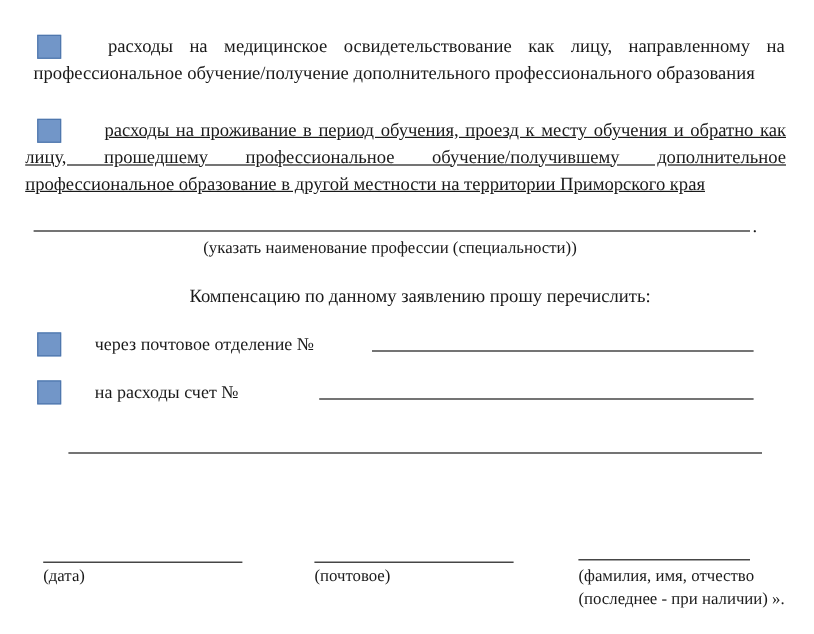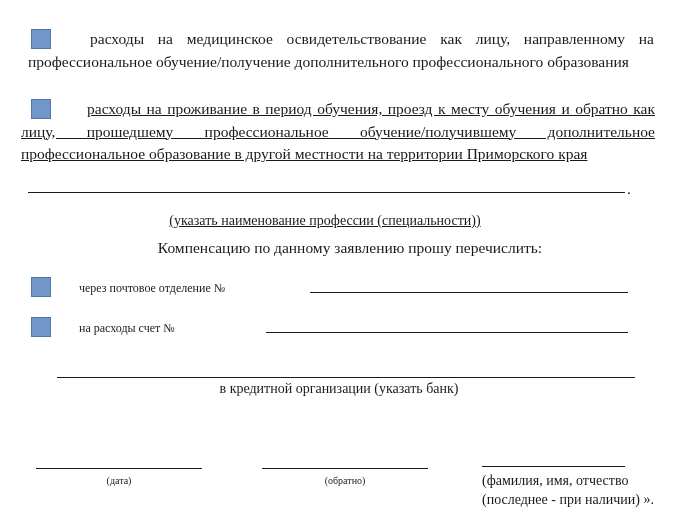--- a/index.html
+++ b/index.html
@@ -79,21 +79,21 @@
   #rule-fio       { left: 482px; top: 466px; width: 143px; }
 
   
   .caption {
     position: absolute;
     font-size: 14px;
     line-height: 18px;
     text-align: center;
     white-space: nowrap;
   }
-  #cap-profession { left: 0; top: 212px; width: 650px; text-decoration: underline; }
+  #cap-profession { left: 0; top: 199px; width: 650px; }
   #cap-bank       { left: 0; top: 380px; width: 678px; }
 
   .dot-after {
     position: absolute;
     left: 627px;
     top: 180px;
     font-size: 15.5px;
   }
 
   
@@ -104,33 +104,32 @@
     width: 700px;
     text-align: center;
     font-size: 15.5px;
     line-height: 22px;
     white-space: nowrap;
   }
 
   
   .option-label {
     position: absolute;
-    font-size: 12px;
+    font-size: 15px;
     line-height: 22px;
     white-space: nowrap;
   }
   #opt-post-label    { left: 79px; top: 277px; }
   #opt-account-label { left: 79px; top: 317px; }
 
   
   .sig-caption {
     position: absolute;
-    font-size: 10px;
+    font-size: 14px;
     line-height: 19px;
-    text-align: center;
     white-space: nowrap;
   }
   #cap-date { left: 36px;  top: 471px; width: 166px; }
   #cap-sign { left: 262px; top: 471px; width: 166px; }
 
   #cap-fio {
     position: absolute;
     left: 458px;
     top: 471px;
     width: 220px;
@@ -160,27 +159,26 @@
 
   <div class="cbox" id="cb3"></div>
   <div class="option-label" id="opt-post-label">через почтовое отделение №</div>
   <div class="rule" id="rule-post"></div>
 
   <div class="cbox" id="cb4"></div>
   <div class="option-label" id="opt-account-label">на расходы счет №</div>
   <div class="rule" id="rule-account"></div>
 
   <div class="rule" id="rule-bank"></div>
-  <div class="caption" id="cap-bank">в кредитной организации (указать банк)</div>
 
   <div class="rule" id="rule-date"></div>
   <div class="sig-caption" id="cap-date">(дата)</div>
 
   <div class="rule" id="rule-sign"></div>
-  <div class="sig-caption" id="cap-sign">(обратно)</div>
+  <div class="sig-caption" id="cap-sign">(почтовое)</div>
 
   <div class="rule" id="rule-fio"></div>
   <div id="cap-fio">
     <div>(фамилия, имя, отчество</div>
     <div>(последнее - при наличии) ».</div>
   </div>
 
 </div>
 
 </body></html>

